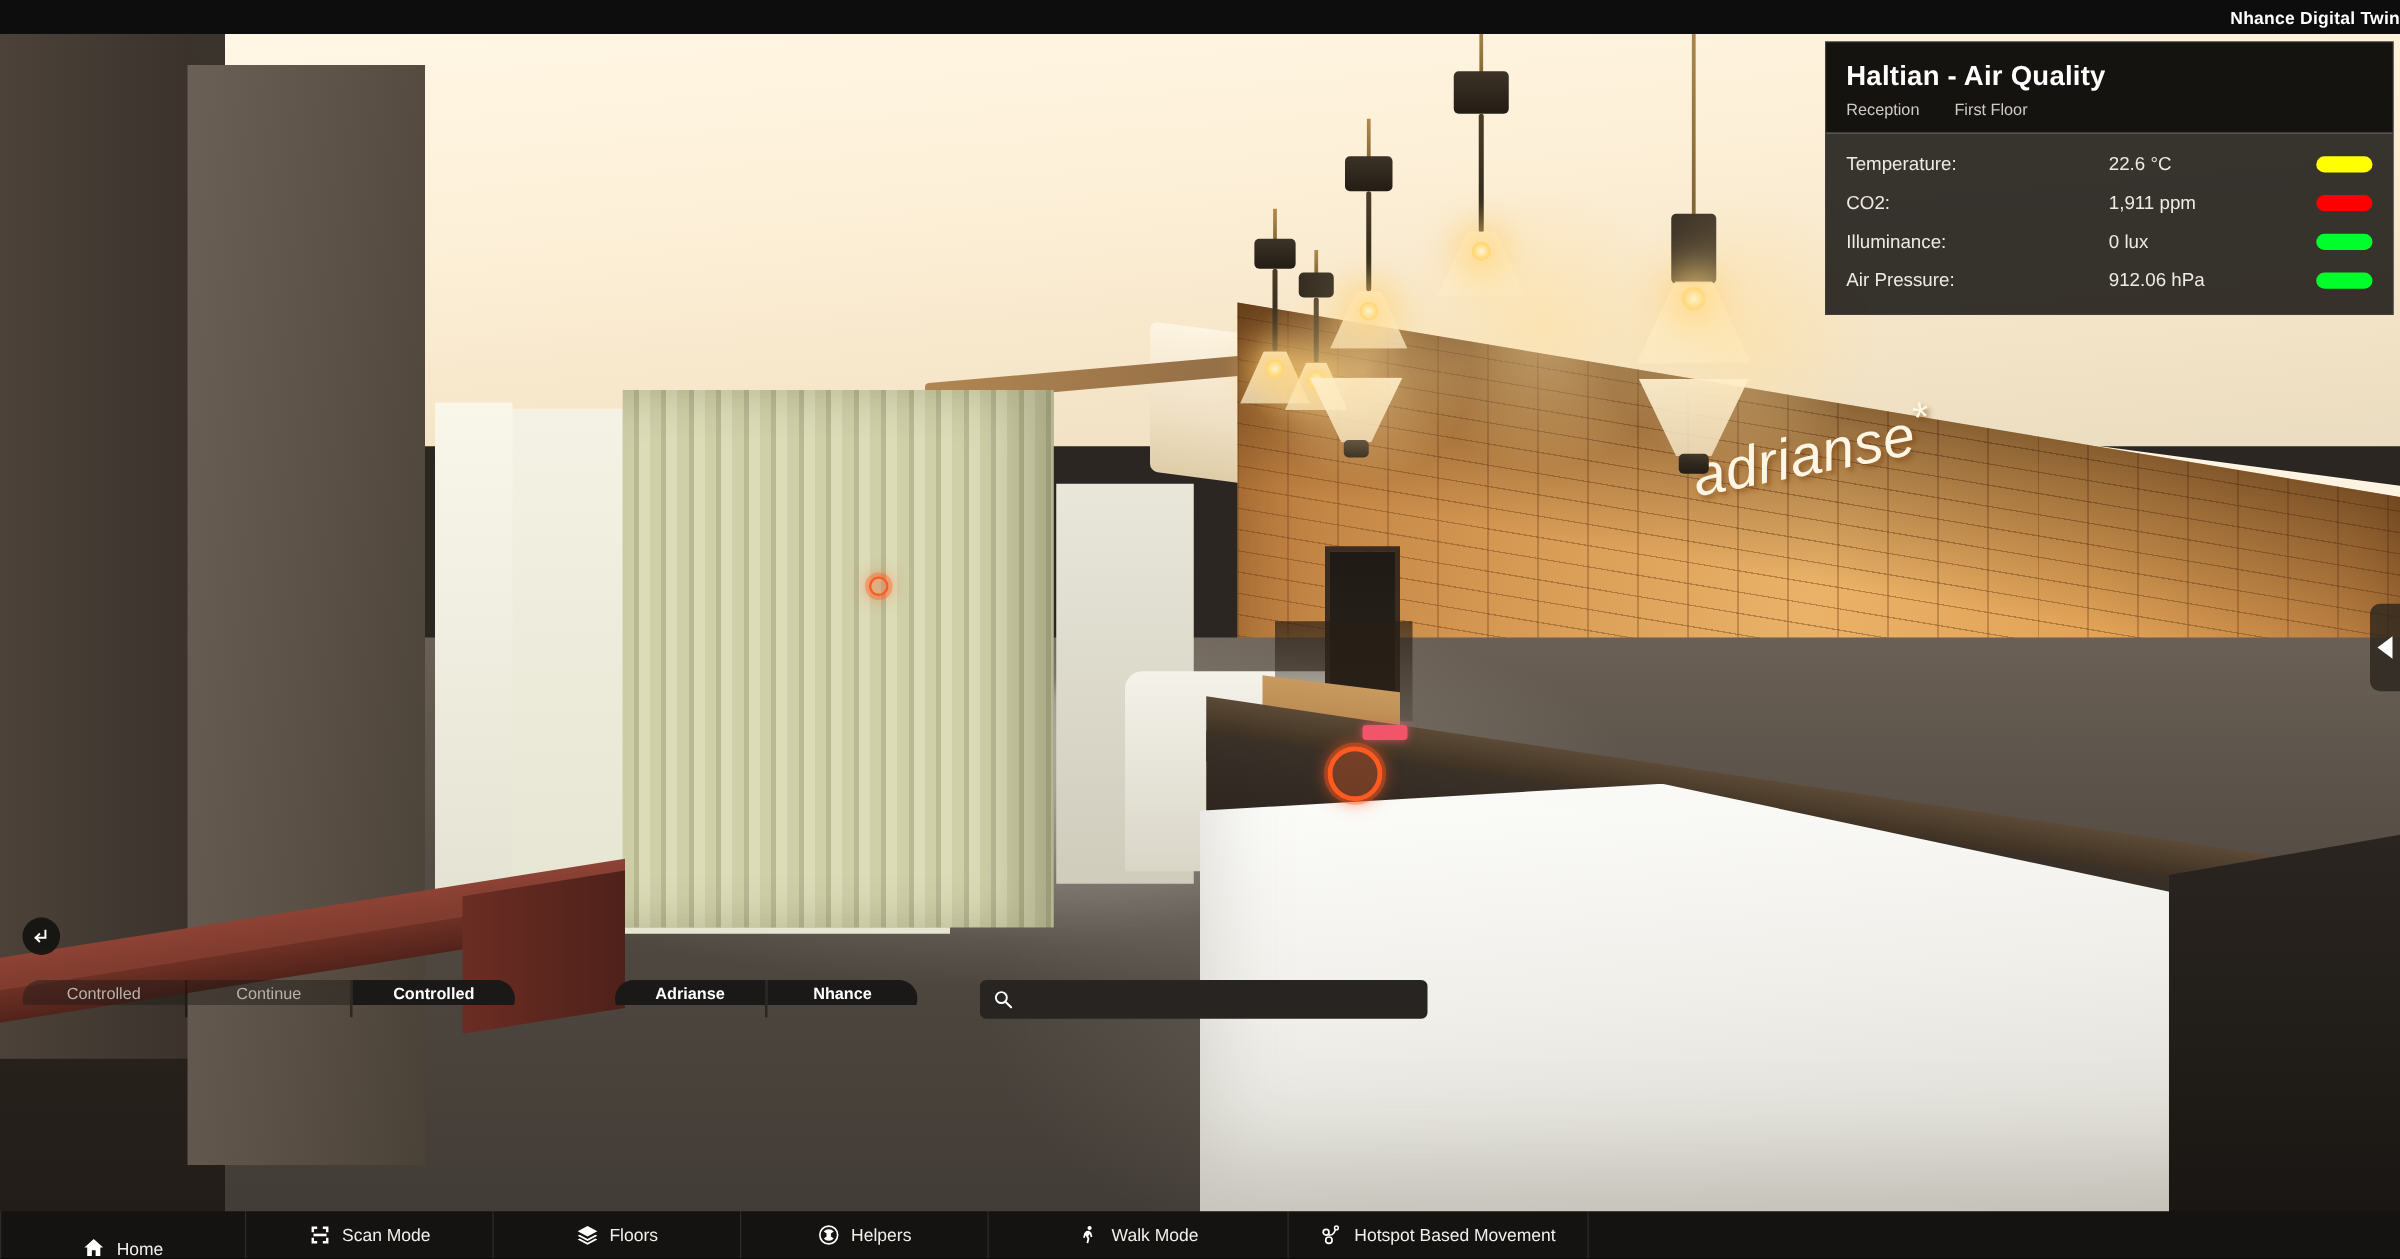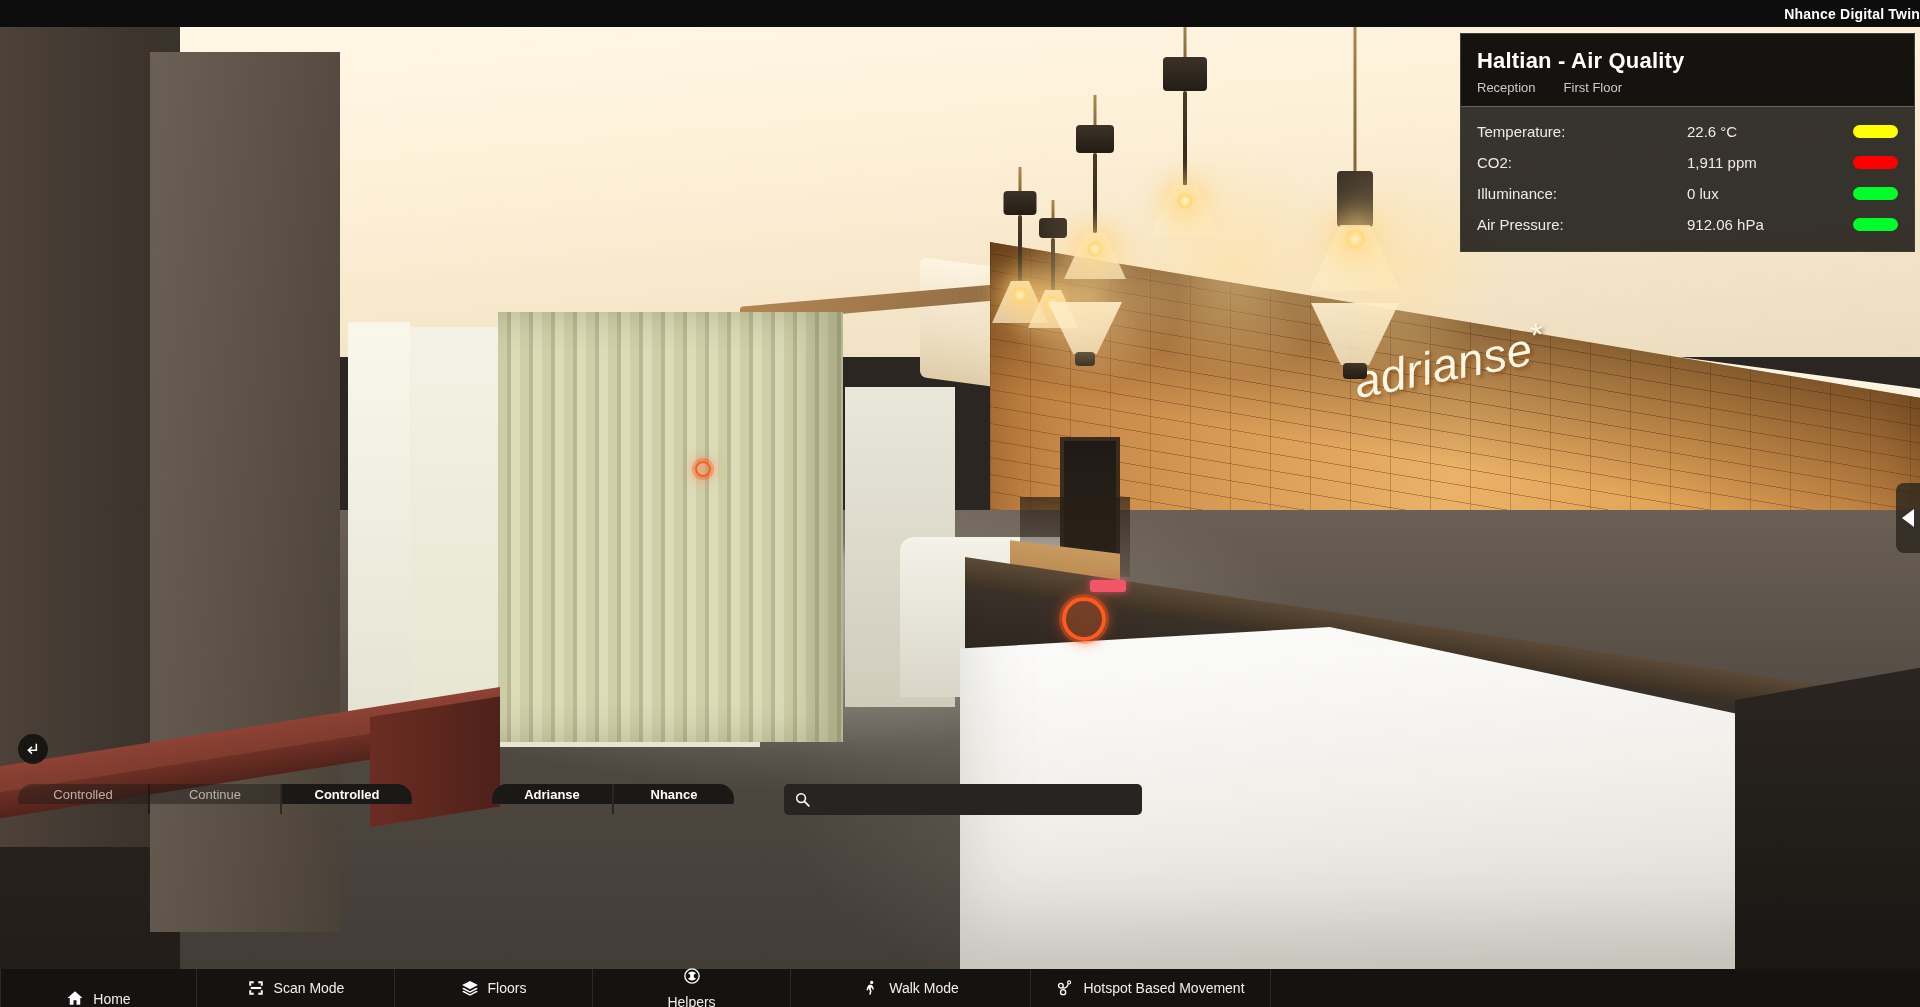--- a/index.html
+++ b/index.html
@@ -506,21 +506,21 @@
       <div class="nav-item" style="width: 198px; text-align: center;">
         <span class="nav-icon">
           <svg width="18" height="18" viewBox="0 0 24 24">
             <path d="M12 2.5 L22.5 8 L12 13.5 L1.5 8 Z" fill="#ffffff"></path>
             <path d="M12 16.2 L3.6 11.8 L1.5 12.9 L12 18.4 L22.5 12.9 L20.4 11.8 Z" fill="#ffffff"></path>
             <path d="M12 20.2 L3.6 15.8 L1.5 16.9 L12 22.4 L22.5 16.9 L20.4 15.8 Z" fill="#ffffff"></path>
           </svg>
         </span>
         <span>Floors</span>
       </div>
-      <div class="nav-item" style="width: 198px; flex-direction: column;">
+      <div class="nav-item" style="width: 198px;">
         <span class="nav-icon">
           <svg width="18" height="18" viewBox="0 0 24 24">
             <circle cx="12" cy="12" r="9.5" fill="none" stroke="#ffffff" stroke-width="1.8"></circle>
             <path d="M12 4.6 A7.4 7.4 0 0 1 12 19.4 Z" fill="#ffffff" opacity=".0"></path>
             <path d="M6.6 8.2 A7.4 7.4 0 0 1 17.4 8.2 L12 12 Z" fill="#ffffff"></path>
             <path d="M6.6 15.8 A7.4 7.4 0 0 0 17.4 15.8 L12 12 Z" fill="#ffffff"></path>
             <circle cx="12" cy="12" r="2.6" fill="#ffffff"></circle>
           </svg>
         </span>
         <span>Helpers</span>

